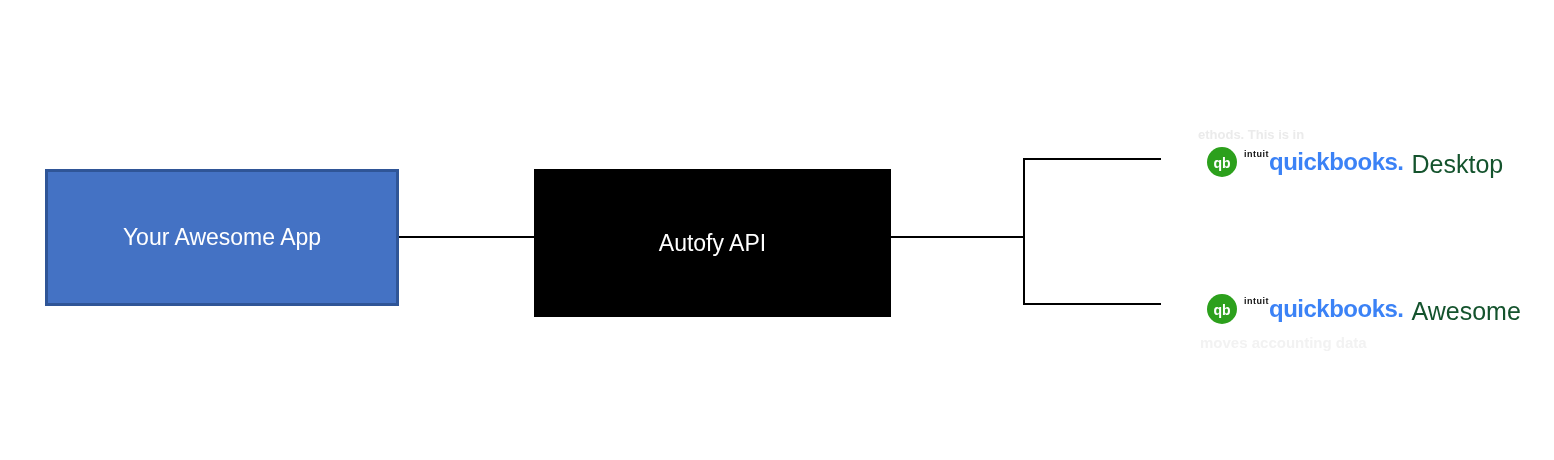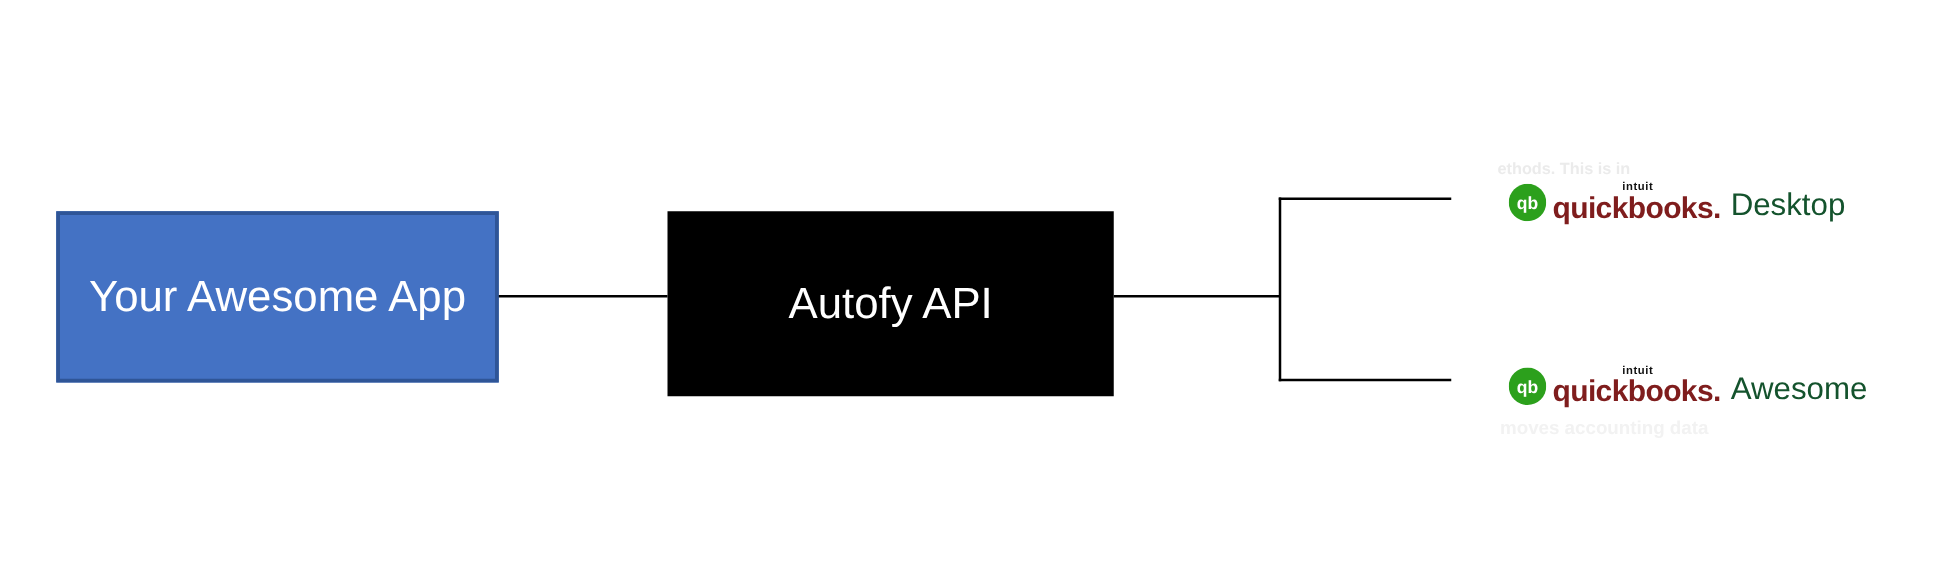--- a/index.html
+++ b/index.html
@@ -10,21 +10,21 @@
     background:#ffffff;
     overflow:hidden;
     font-family:"Liberation Sans", sans-serif;
   }
   .box{
     position:absolute;
     display:flex;
     align-items:center;
     justify-content:center;
     box-sizing:border-box;
-    font-size:35px;
+    font-size:23px;
     color:#ffffff;
   }
   .app-box{
     left:45px; top:169px; width:354px; height:137px;
     background:#4472C4;
     border:3px solid #2F5597;
   }
   .api-box{
     left:534px; top:169px; width:357px; height:148px;
     background:#000000;
@@ -48,38 +48,36 @@
   }
   .logo-row.top{top:146px;}
   .logo-row.bottom{top:293px;}
   .qb-badge{
     width:30px; height:30px;
     flex:0 0 auto;
     display:block;
   }
   .qb-stack{
     display:inline-flex;
-    flex-direction:column;
     margin-left:5px;
     line-height:1;
-    align-items:center;
   }
   .intuit-label{
     font-size:9px;
     font-weight:bold;
     letter-spacing:0.5px;
     color:#111111;
     margin-left:2px;
     margin-bottom:1px;
   }
   .qb-wordmark{
     font-size:24px;
     font-weight:bold;
     letter-spacing:-0.5px;
-    color:#7f1d1d;
+    color:#3b82f6;
   }
   .product-label{
     font-size:25px;
     font-weight:400;
     color:#14532d;
     margin-left:8px;
     position:relative;
     top:2px;
   }
   .ghost{

